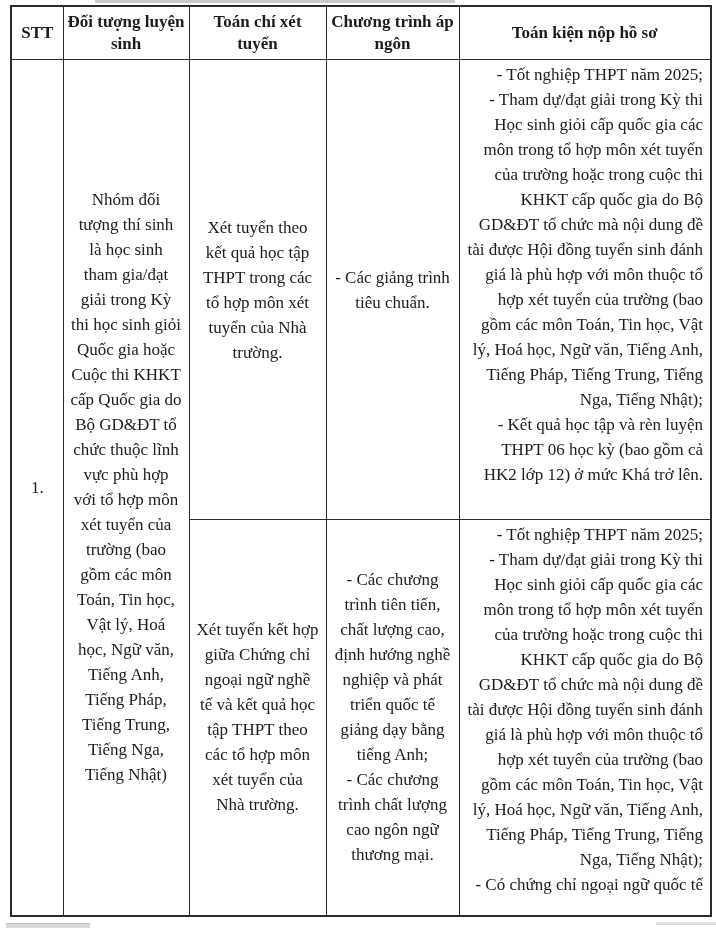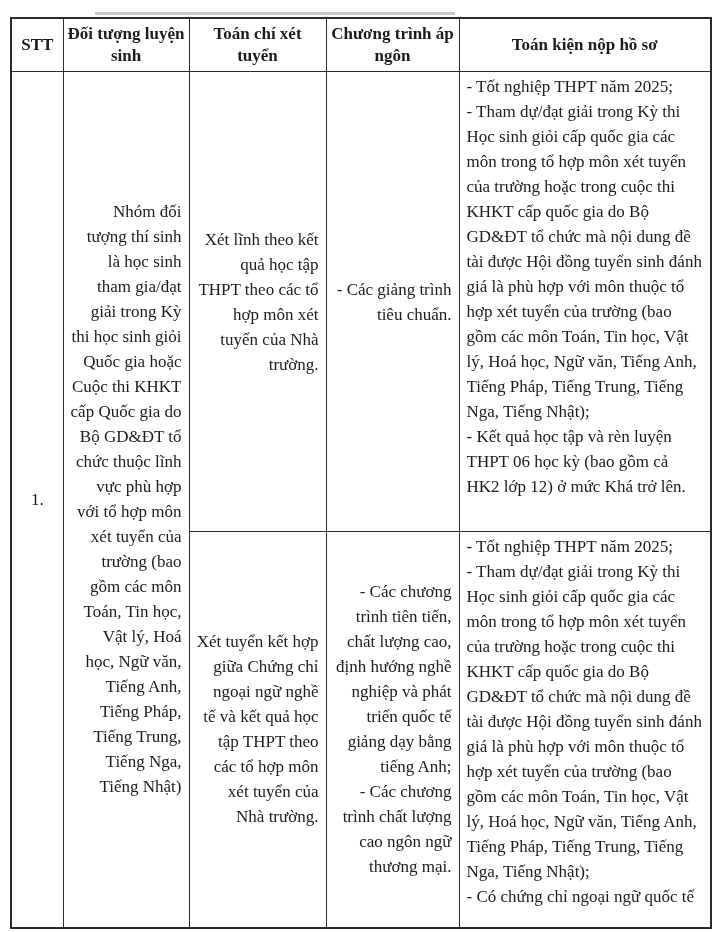--- a/index.html
+++ b/index.html
@@ -11,21 +11,20 @@
     width: 716px;
     height: 932px;
     position: relative;
     overflow: hidden;
     font-family: "Liberation Serif", "DejaVu Serif", serif;
     color: #1c1c1c;
   }
   .page {
     position: absolute;
     inset: 0;
-    margin-top: 12px;
   }
   table.admission {
     position: absolute;
     left: 10px;
     top: 5px;
     width: 700px;
     border-collapse: collapse;
     table-layout: fixed;
     border: 2.5px solid #2b2b2b;
   }
@@ -49,25 +48,25 @@
   tr.sub-row-a { height: 460px; }
   tr.sub-row-b { height: 396px; }
   td.stt-cell {
     text-align: center;
     vertical-align: middle;
   }
   td.doituong-cell,
   td.tieuchi-cell,
   td.chuongtrinh-cell {
     vertical-align: middle;
-    text-align: right;
+    text-align: center;
   }
   td.dieukien-cell {
     vertical-align: top;
-    text-align: left;
+    text-align: right;
   }
   td .multiline {
     white-space: pre-line;
   }
   td.dieukien-cell .clip-a { max-height: 452px; overflow: hidden; }
   td.dieukien-cell .clip-b { max-height: 388px; overflow: hidden; }
 
   
   .artifact {
     position: absolute;
@@ -98,21 +97,21 @@
         <th>Đối tượng luyện sinh</th>
         <th>Toán chí xét tuyển</th>
         <th>Chương trình áp ngôn</th>
         <th>Toán kiện nộp hồ sơ</th>
       </tr>
     </thead>
     <tbody>
       <tr class="sub-row-a">
         <td class="stt-cell" rowspan="2">1.</td>
         <td class="doituong-cell" rowspan="2">Nhóm đối tượng thí sinh là học sinh tham gia/đạt giải trong Kỳ thi học sinh giỏi Quốc gia hoặc Cuộc thi KHKT cấp Quốc gia do Bộ GD&amp;ĐT tổ chức thuộc lĩnh vực phù hợp với tổ hợp môn xét tuyển của trường (bao gồm các môn Toán, Tin học, Vật lý, Hoá học, Ngữ văn, Tiếng Anh, Tiếng Pháp, Tiếng Trung, Tiếng Nga, Tiếng Nhật)</td>
-        <td class="tieuchi-cell">Xét lĩnh theo kết quả học tập THPT theo các tổ hợp môn xét tuyển của Nhà trường.</td>
+        <td class="tieuchi-cell">Xét tuyển theo kết quả học tập THPT trong các tổ hợp môn xét tuyển của Nhà trường.</td>
         <td class="chuongtrinh-cell">
           <div class="multiline">- Các giảng trình tiêu chuẩn.</div>
         </td>
         <td class="dieukien-cell">
           <div class="multiline clip-a">- Tốt nghiệp THPT năm 2025;
 - Tham dự/đạt giải trong Kỳ thi Học sinh giỏi cấp quốc gia các môn trong tổ hợp môn xét tuyển của trường hoặc trong cuộc thi KHKT cấp quốc gia do Bộ GD&amp;ĐT tổ chức mà nội dung đề tài được Hội đồng tuyển sinh đánh giá là phù hợp với môn thuộc tổ hợp xét tuyển của trường (bao gồm các môn Toán, Tin học, Vật lý, Hoá học, Ngữ văn, Tiếng Anh, Tiếng Pháp, Tiếng Trung, Tiếng Nga, Tiếng Nhật);
 - Kết quả học tập và rèn luyện THPT 06 học kỳ (bao gồm cả HK2 lớp 12) ở mức Khá trở lên.</div>
         </td>
       </tr>
       <tr class="sub-row-b">

